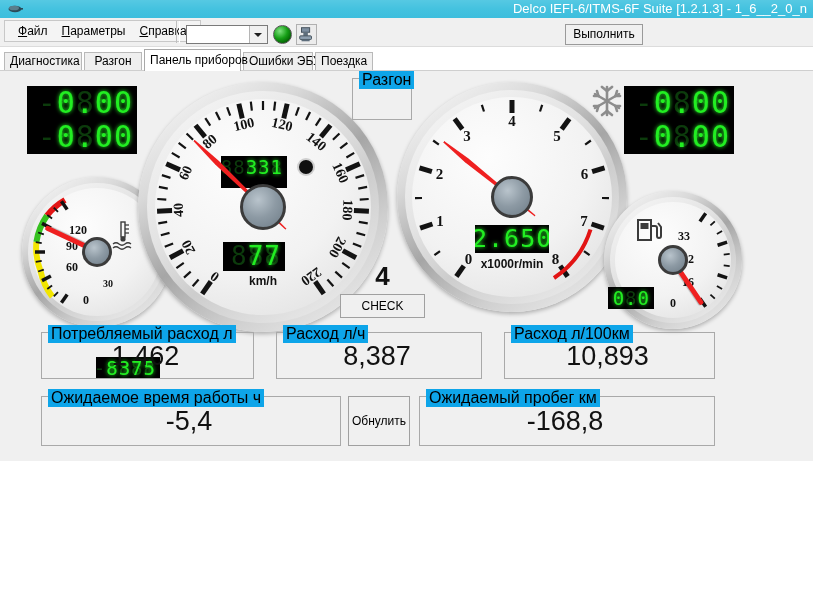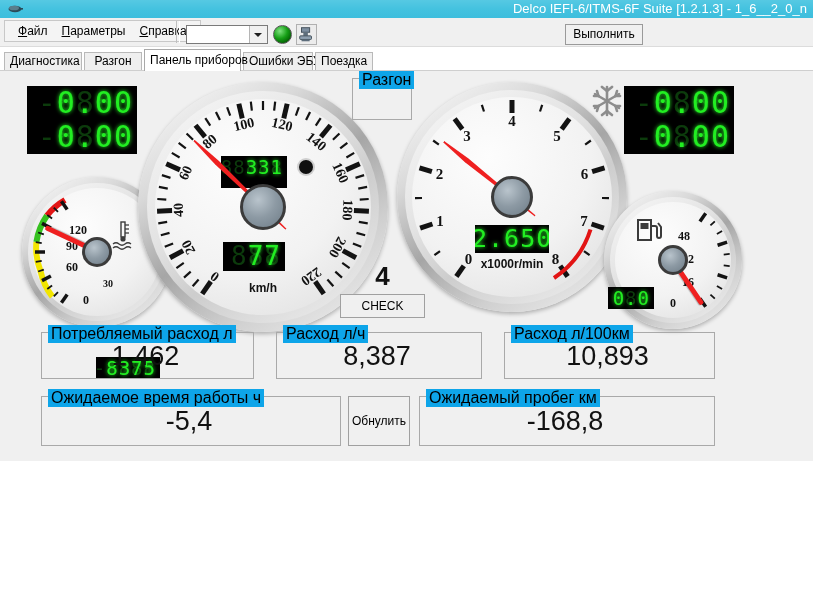--- a/index.html
+++ b/index.html
@@ -376,21 +376,21 @@
       <div class="lcd-panel" style="left:83px;top:74px;width:66px;height:32px;">
         <div class="lcd-ghost" style="font-size:19px;line-height:22px;">88888</div>
         <div class="lcd-val" style="font-size:19px;line-height:22px;">331</div>
       </div>
 
       <div class="lcd-panel" style="left:85px;top:160px;width:62px;height:29px;">
         <div class="lcd-ghost" style="font-size:26px;line-height:29px;">888</div>
         <div class="lcd-val" style="font-size:26px;line-height:29px;">77</div>
       </div>
 
-      <div class="gcap" style="left:0;right:0;top:192px;font-size:12px;margin-top:7px;">km/h</div>
+      <div class="gcap" style="left:0;right:0;top:192px;font-size:12px;">km/h</div>
     </div>
 
     <div class="gauge" style="left:397px;top:11px;width:230px;height:230px;">
       <div class="bezel"></div>
       <div class="bezel2" style="left:8px;top:8px;right:8px;bottom:8px;"></div>
       <div class="face" style="left:15px;top:15px;right:15px;bottom:15px;"></div>
       <svg viewBox="0 0 230 230" style="position:absolute;left:0;top:0;width:230px;height:230px;">
         <g id="tacho-ticks">
             <line x1="59.36" y1="194.46" x2="66.82" y2="183.81" stroke="#131313" stroke-width="5" stroke-linecap="butt"></line>
             <line x1="37.41" y1="173.21" x2="43.00" y2="169.01" stroke="#131313" stroke-width="2.2" stroke-linecap="butt"></line>
@@ -478,21 +478,21 @@
             <line x1="123.11" y1="51.07" x2="113.61" y2="54.22" stroke="#131313" stroke-width="3.5" stroke-linecap="butt"></line>
             <line x1="125.68" y1="62.93" x2="119.71" y2="63.57" stroke="#131313" stroke-width="1.8" stroke-linecap="butt"></line>
             <line x1="125.68" y1="75.07" x2="119.71" y2="74.43" stroke="#131313" stroke-width="1.8" stroke-linecap="butt"></line>
             <line x1="123.11" y1="86.93" x2="113.61" y2="83.78" stroke="#131313" stroke-width="3.5" stroke-linecap="butt"></line>
             <line x1="118.08" y1="97.98" x2="112.92" y2="94.93" stroke="#131313" stroke-width="1.8" stroke-linecap="butt"></line>
             <line x1="110.84" y1="107.71" x2="106.43" y2="103.64" stroke="#131313" stroke-width="1.8" stroke-linecap="butt"></line>
             <line x1="101.69" y1="115.69" x2="95.96" y2="107.50" stroke="#131313" stroke-width="3.5" stroke-linecap="butt"></line>
           </g>
       </svg>
 
-      <div class="gnum" style="left:74px;top:38px;font-size:12px;">48</div>
+      <div class="gnum" style="left:74px;top:38px;font-size:12px;">33</div>
       <div class="gnum" style="left:78px;top:61px;font-size:12px;">32</div>
       <div class="gnum" style="left:78px;top:84px;font-size:12px;">16</div>
       <div class="gnum" style="left:66px;top:105px;font-size:12px;">0</div>
 
       <svg style="position:absolute;left:32px;top:26px;width:28px;height:26px;" viewBox="0 0 28 26">
         <rect x="2" y="3" width="13" height="20" fill="none" stroke="#3b3b3b" stroke-width="2"></rect>
         <rect x="4.5" y="6" width="8" height="6" fill="#3b3b3b"></rect>
         <path d="M15 9 h4 a2 2 0 0 1 2 2 v8 a2 2 0 0 0 2 2 a2 2 0 0 0 2 -2 v-9 l-3 -4" fill="none" stroke="#3b3b3b" stroke-width="2"></path>
       </svg>
 

